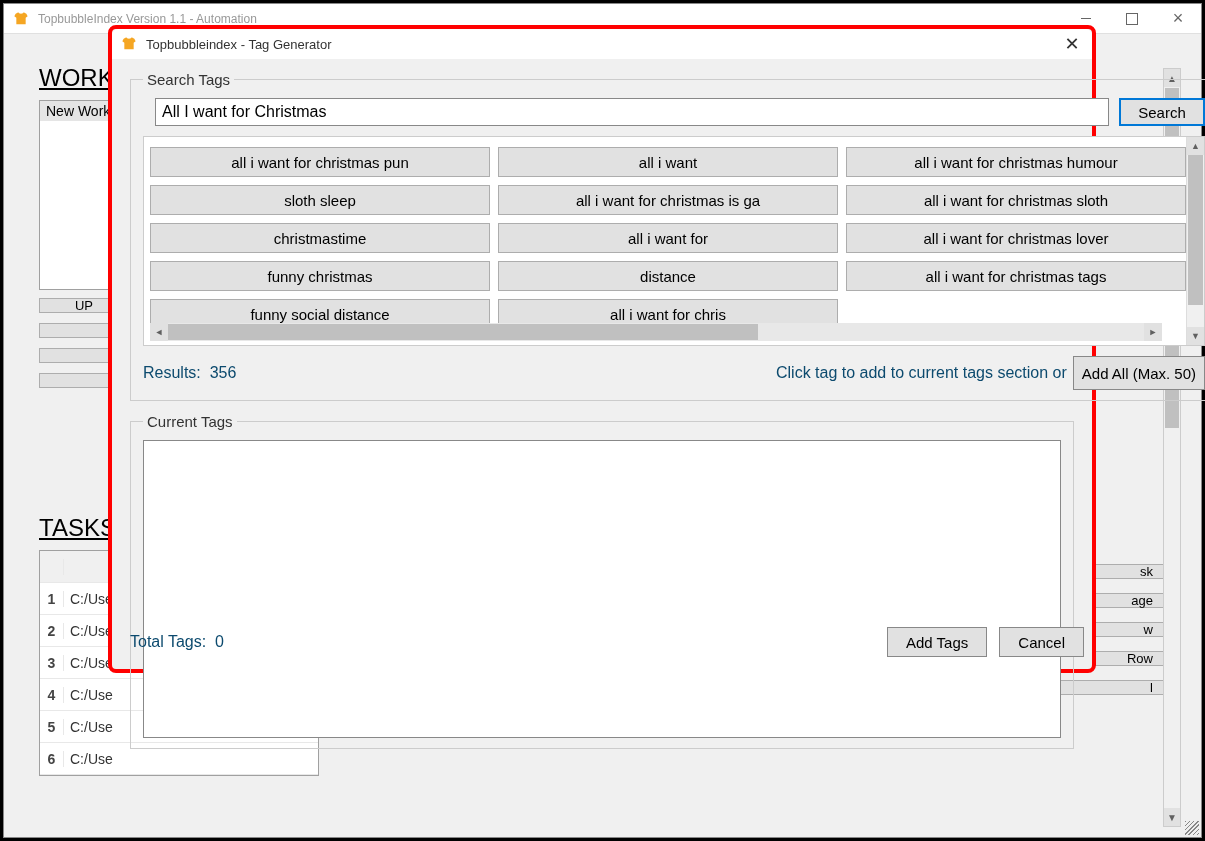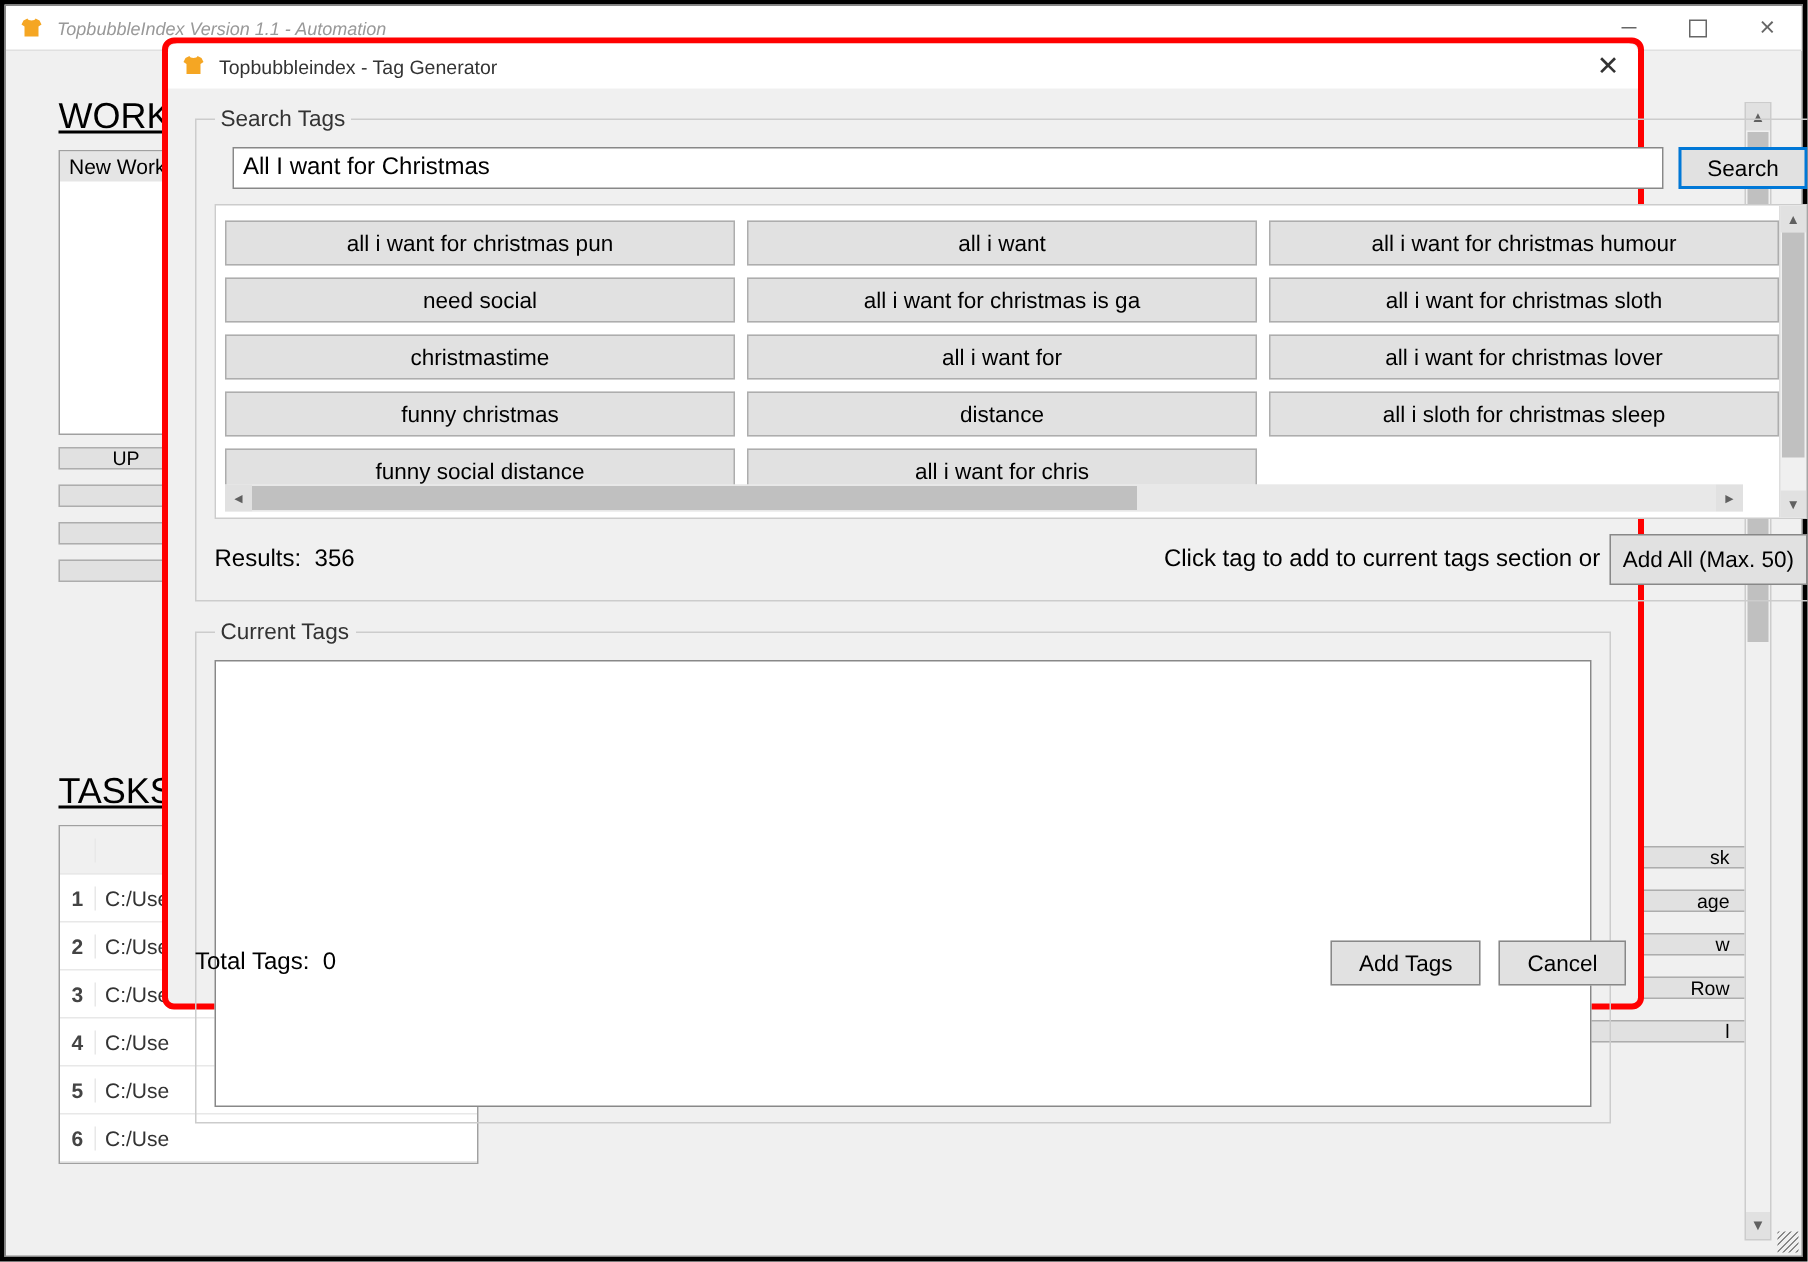--- a/index.html
+++ b/index.html
@@ -1,18 +1,18 @@
 <!DOCTYPE html>
 <html><head>
 <meta charset="utf-8">
 <style>
   * { box-sizing: border-box; font-family: "Segoe UI", Arial, sans-serif; }
   body { margin: 0; background: #000; width: 1205px; height: 841px; overflow: hidden; position: relative; }
   .main-window { position: absolute; left: 3px; top: 3px; width: 1199px; height: 835px; background: #f0f0f0; border: 1px solid #888; }
-  .titlebar { height: 30px; display: flex; align-items: center; background: #fff; border-bottom: 1px solid #e0e0e0; font-style: italic; }
+  .titlebar { height: 30px; display: flex; align-items: center; background: #fff; border-bottom: 1px solid #e0e0e0; }
   .titlebar .icon { width: 22px; height: 22px; margin-left: 6px; display: flex; align-items: center; justify-content: center; }
   .titlebar .title { flex: 1; font-size: 12px; color: #999; margin-left: 6px; }
   .titlebar .winbtn { width: 46px; height: 30px; display: flex; align-items: center; justify-content: center; color: #666; }
   .titlebar .winbtn.min::before { content: ""; width: 10px; height: 1px; background: #666; }
   .titlebar .winbtn.max::before { content: ""; width: 10px; height: 10px; border: 1px solid #666; }
   .titlebar .winbtn.close { font-size: 18px; color: #666; }
   .content-area { position: absolute; left: 35px; top: 60px; right: 35px; bottom: 10px; }
   .section-title { font-size: 24px; font-weight: 400; text-decoration: underline; margin: 0 0 8px 0; }
   .work-list { width: 350px; height: 190px; border: 1px solid #a0a0a0; background: #fff; }
   .work-list .item { padding: 2px 6px; font-size: 14px; background: #e5e5e5; }
@@ -49,21 +49,21 @@
   .tag-btn { height: 30px; background: #e1e1e1; border: 1px solid #adadad; font-size: 15px; display: flex; align-items: center; justify-content: center; cursor: pointer; white-space: nowrap; overflow: hidden; }
   .vscroll { width: 18px; background: #f0f0f0; border-left: 1px solid #ddd; display: flex; flex-direction: column; }
   .vscroll .arrow { height: 18px; background: #e1e1e1; display: flex; align-items: center; justify-content: center; font-size: 9px; color: #606060; cursor: pointer; }
   .vscroll .track { flex: 1; position: relative; }
   .vscroll .thumb { position: absolute; left: 1px; right: 1px; top: 0; height: 150px; background: #c0c0c0; }
   .hscroll { position: absolute; left: 6px; right: 24px; bottom: 4px; height: 18px; background: #f0f0f0; display: flex; }
   .hscroll .arrow { width: 18px; background: #e1e1e1; display: flex; align-items: center; justify-content: center; font-size: 9px; color: #606060; cursor: pointer; }
   .hscroll .track { flex: 1; position: relative; background: #e8e8e8; }
   .hscroll .thumb { position: absolute; top: 1px; bottom: 1px; left: 0; width: 590px; background: #c0c0c0; }
   .result-row { display: flex; align-items: center; margin-top: 10px; font-size: 16px; }
-  .orange { color: #000000; }
+  .orange { color: #0c4a6e; }
   .result-row .spacer { flex: 1; }
   .add-all-btn { height: 26px; padding: 16px 8px; border: 1px solid #888; background: #e1e1e1; font-size: 15px; cursor: pointer; margin-left: 6px; display: flex; align-items: center; }
   .current-tags-box { border: 1px solid #888; background: #fff; height: 298px; }
   .bottom-row { position: absolute; left: 18px; right: 8px; bottom: 12px; display: flex; align-items: center; }
   .bottom-row .spacer { flex: 1; }
   .dlg-btn { height: 30px; padding: 0 18px; border: 1px solid #888; background: #e1e1e1; font-size: 15px; cursor: pointer; margin-left: 12px; display: flex; align-items: center; }
   .tshirt-svg { width: 16px; height: 16px; }
 </style>
 </head>
 <body>
@@ -165,29 +165,29 @@
       <div class="search-row">
         <input class="search-input" type="text" value="All I want for Christmas" style="">
         <div class="search-btn">Search</div>
       </div>
       <div class="tag-area">
         <div class="tag-grid-wrap">
           <div class="tag-grid" id="tag-grid">
               <div class="tag-btn">all i want for christmas pun</div>
               <div class="tag-btn">all i want</div>
               <div class="tag-btn">all i want for christmas humour</div>
-              <div class="tag-btn">need social</div>
+              <div class="tag-btn">sloth sleep</div>
               <div class="tag-btn">all i want for christmas is ga</div>
               <div class="tag-btn">all i want for christmas sloth</div>
               <div class="tag-btn">christmastime</div>
               <div class="tag-btn">all i want for</div>
               <div class="tag-btn">all i want for christmas lover</div>
               <div class="tag-btn">funny christmas</div>
               <div class="tag-btn">distance</div>
-              <div class="tag-btn">all i sloth for christmas sleep</div>
+              <div class="tag-btn">all i want for christmas tags</div>
               <div class="tag-btn">funny social distance</div>
               <div class="tag-btn">all i want for chris</div>
             </div>
           <div class="hscroll">
             <div class="arrow">◄</div>
             <div class="track">
                 <div class="thumb"></div>
               </div>
             <div class="arrow">►</div>
           </div>

